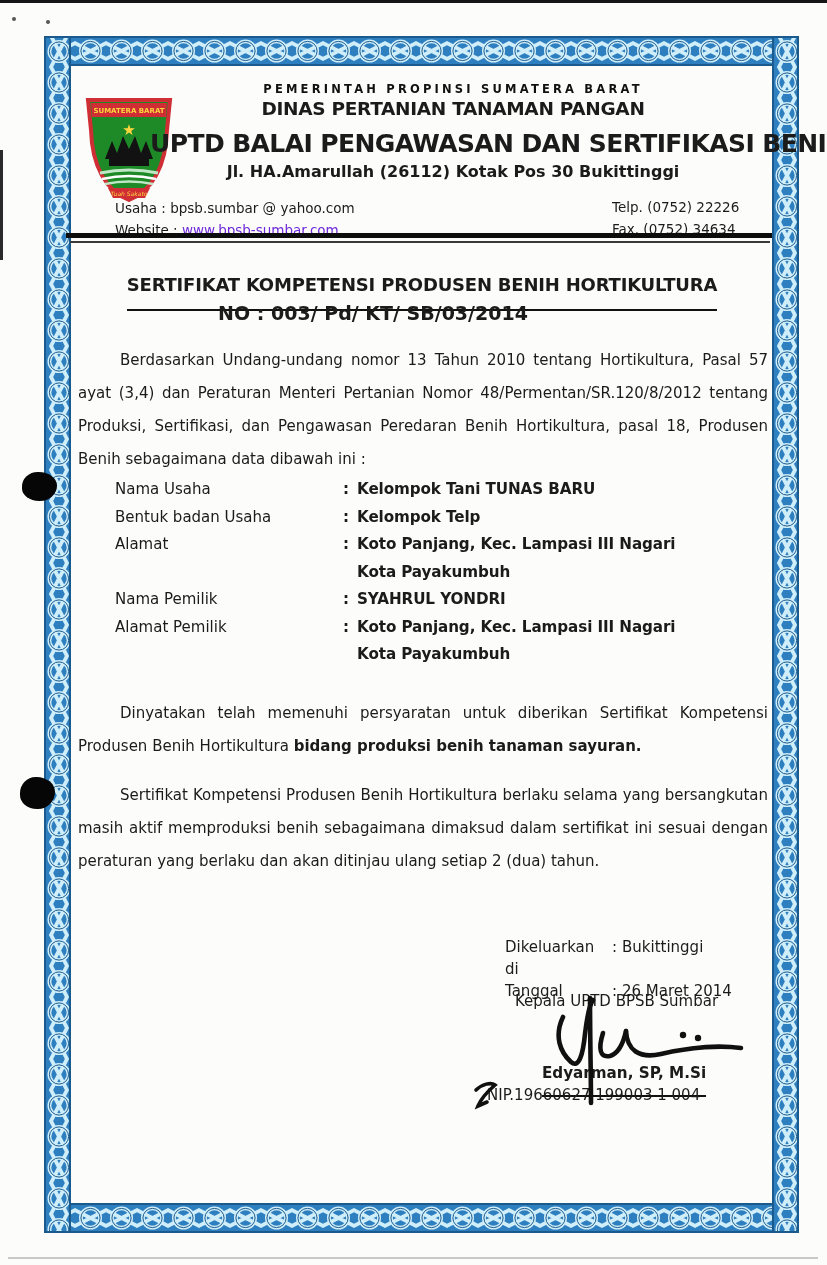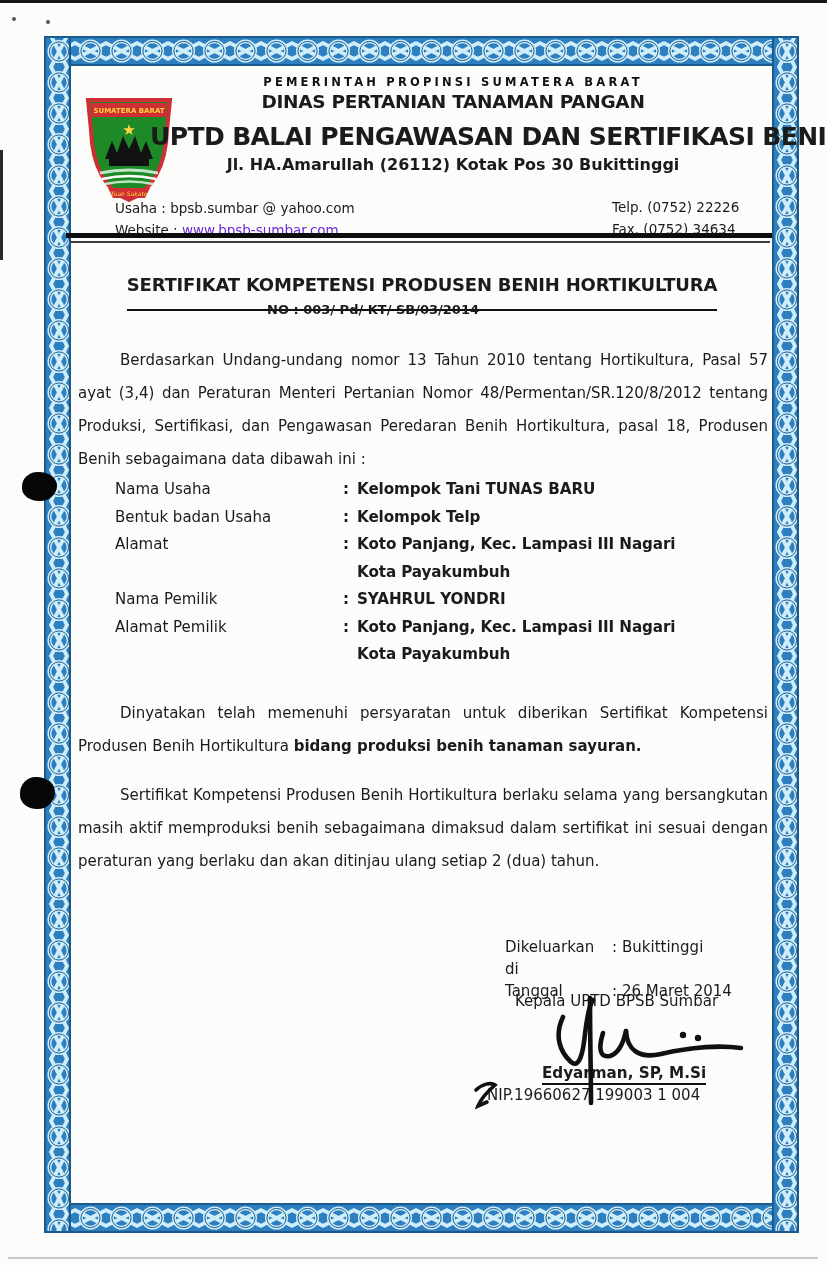--- a/index.html
+++ b/index.html
@@ -9,51 +9,51 @@
     font-family:"DejaVu Sans","Liberation Sans",sans-serif;
     color:#1b1b1b;
   }
   .abs{position:absolute;}
   
   .scan-top-edge{left:0;top:0;width:827px;height:3px;background:#161616;}
   .scan-bottom-line{left:8px;top:1257px;width:810px;height:2px;background:#c8c8c8;}
   .scan-left-sliver{left:0;top:150px;width:3px;height:110px;background:#2a2a2a;}
   .speck{width:4px;height:4px;border-radius:50%;background:#555;}
   
-  .hdr-block{left:150px;top:76px;width:606px;text-align:center;line-height:1.15;}
+  .hdr-block{left:150px;top:83px;width:606px;text-align:center;line-height:1.15;}
   .gov-line{font-size:11.5px;font-weight:bold;letter-spacing:3.2px;color:#111;}
   .dept-line{font-size:18.5px;font-weight:bold;letter-spacing:-0.3px;margin-top:2px;}
   .office-line{font-size:25px;font-weight:bold;letter-spacing:-0.6px;margin-top:11px;white-space:nowrap;}
   .addr-line{font-size:16px;font-weight:bold;margin-top:4px;}
   .contact-left{left:115px;top:197px;font-size:13.5px;line-height:22px;}
   .contact-right{left:612px;top:196px;font-size:13.5px;line-height:22px;}
   .weblink{color:#6d28d9;text-decoration:underline;cursor:pointer;}
   .rule-thick{left:66px;top:233px;width:706px;height:5px;background:#0d0d0d;}
   .rule-thin{left:70px;top:241px;width:700px;height:2px;background:#3a3a3a;}
   
   .title{left:72px;top:274px;width:700px;text-align:center;}
   .title span{display:inline-block;font-size:18px;font-weight:bold;letter-spacing:-0.2px;
     border-bottom:2.5px solid #111;padding-bottom:14px;}
-  .cert-no{left:72px;top:302px;width:602px;text-align:center;font-size:13px;font-weight:bold;}
+  .cert-no{left:72px;top:302px;width:602px;text-align:center;font-size:19px;font-weight:bold;}
   .para{left:78px;width:690px;font-size:15px;line-height:33px;text-align:justify;}
   .para.indent{text-indent:42px;}
   .p1{top:344px;}
   .p2{top:697px;}
   .p3{top:779px;}
   .fields{left:115px;top:480px;width:620px;}
   .f-row{display:grid;grid-template-columns:228px 14px 1fr;height:27.5px;align-items:baseline;}
   .f-label{font-size:15px;}
   .f-colon{font-size:15px;font-weight:bold;}
   .f-value{font-size:15.2px;font-weight:bold;letter-spacing:-0.1px;}
   
   .sig-row{display:grid;grid-template-columns:107px 10px 1fr;font-size:15px;line-height:22px;}
   .sig-place{left:505px;top:936px;width:260px;}
   .sig-title{left:515px;top:992px;font-size:15px;}
   .sig-name{left:526px;top:1064px;width:196px;text-align:center;font-size:15.2px;font-weight:bold;}
-  .sig-name span{border-bottom:2px solid #111;padding-bottom:1px;}
+  .sig-name span{border-bottom:2px solid #111;padding-bottom:13px;}
   .sig-nip{left:487px;top:1086px;font-size:15px;}
   .sig-svg{left:440px;top:990px;pointer-events:none;}
   
   .punch{background:#060606;border-radius:46% 54% 50% 50%/52% 48% 55% 45%;}
   .punch1{left:22px;top:472px;width:35px;height:29px;}
   .punch2{left:20px;top:777px;width:35px;height:32px;}
 </style>
 </head>
 <body>
 

